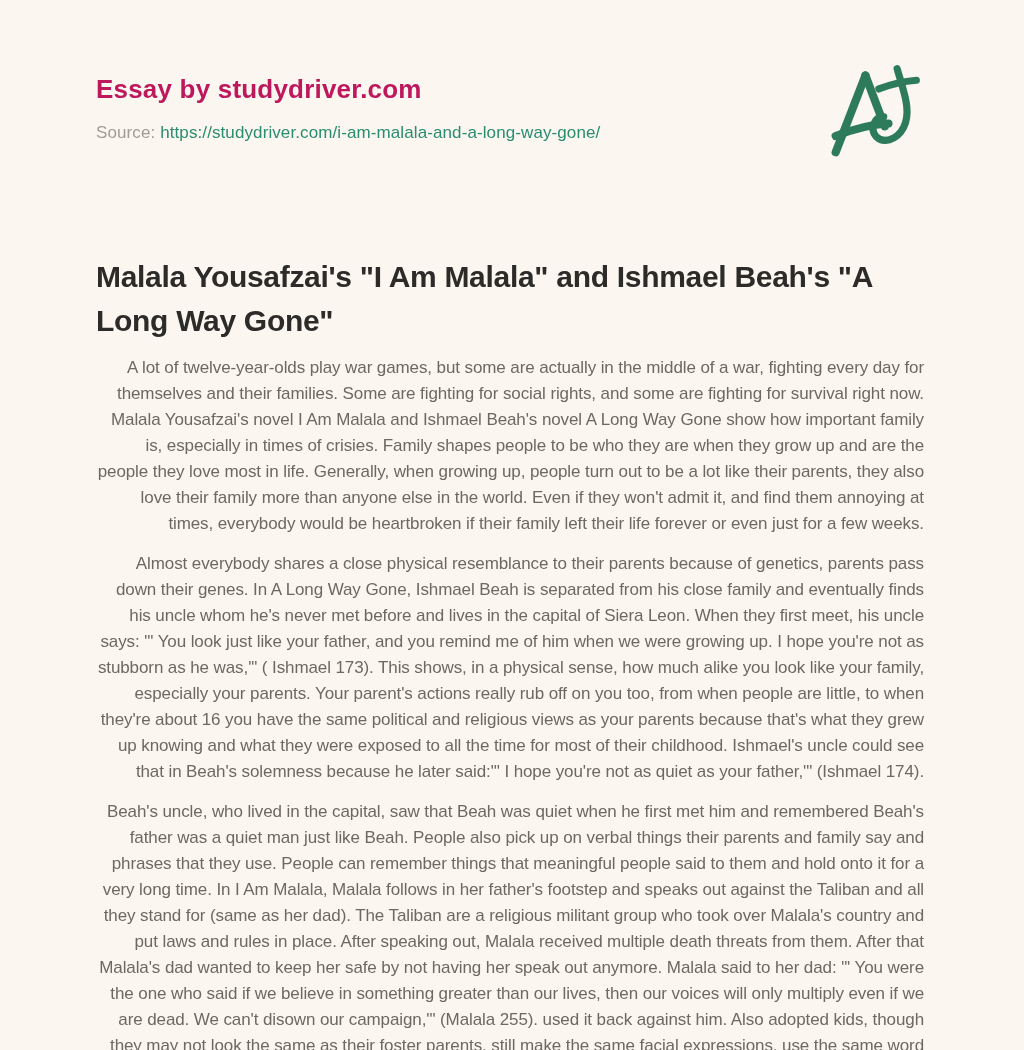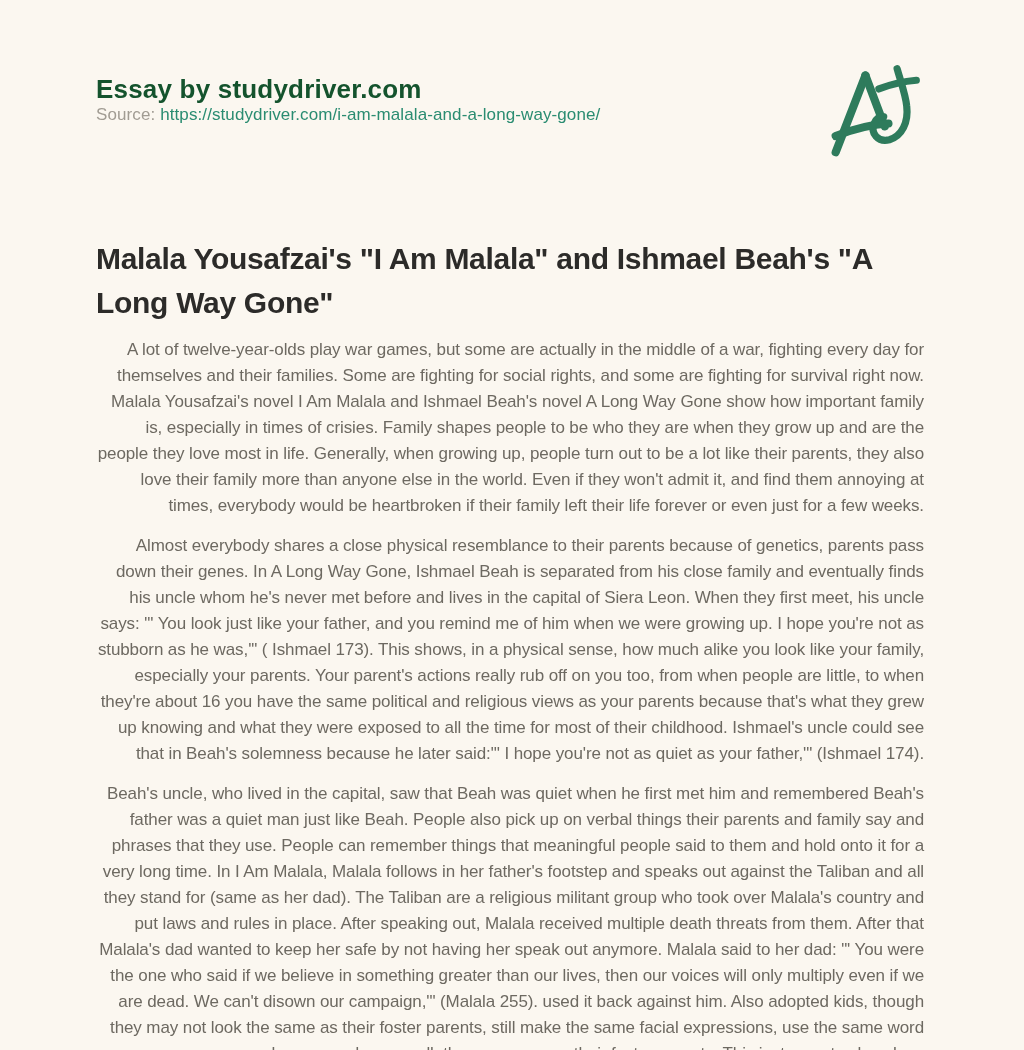--- a/index.html
+++ b/index.html
@@ -14,24 +14,25 @@
   }
   .content {
     position: relative;
     margin-left: 96px;
     width: 828px;
     padding-top: 74px;
   }
   .byline {
     font-size: 26px;
     font-weight: 700;
-    color: #14532d;
+    color: #be185d;
     letter-spacing: 0.2px;
   }
   .source-line {
+    margin-top: 18px;
     font-size: 17px;
     letter-spacing: 0.1px;
   }
   .source-label { color: #a19c93; }
   .source-url {
     color: #2a8c71;
     text-decoration: none;
     cursor: pointer;
   }
   .logo {

